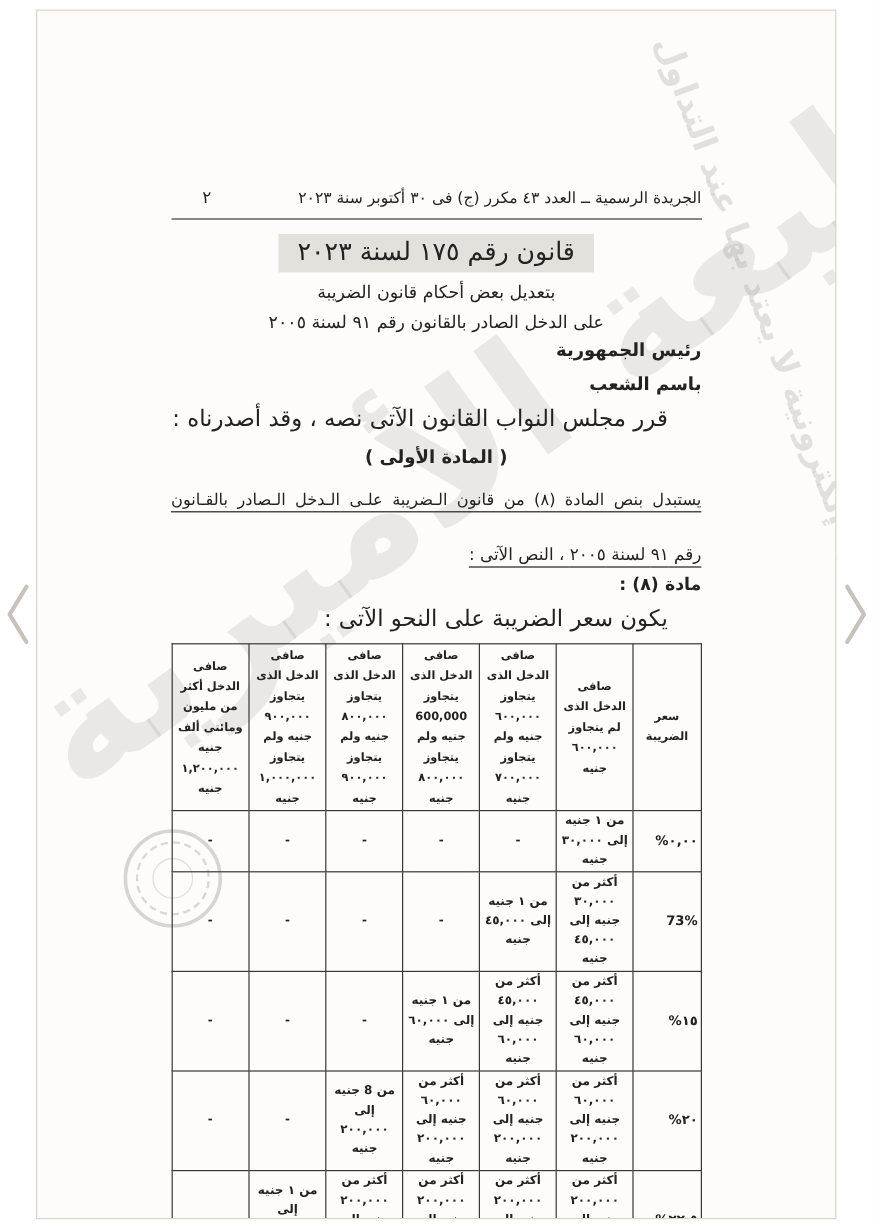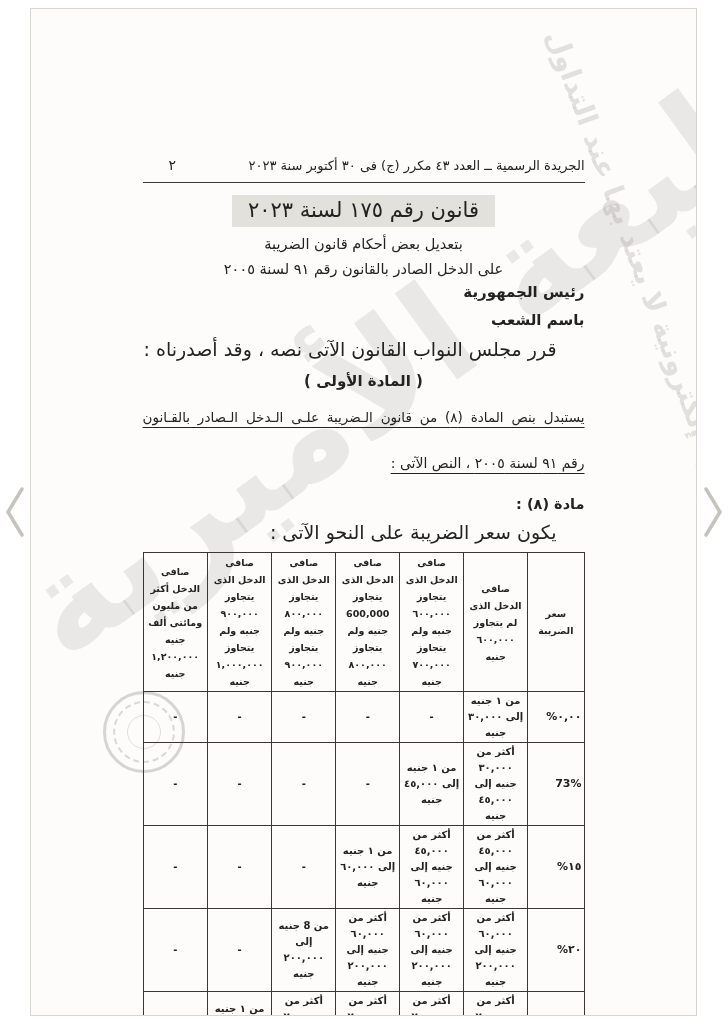--- a/index.html
+++ b/index.html
@@ -48,21 +48,21 @@
   .hl{display:inline-block;background:#e3e1dc;padding:3px 16px 5px;font-size:21px;font-weight:normal;text-align:center;}
   .sub{text-align:center;font-weight:normal;font-size:14.5px;margin-top:9px;}
   .bold-right{font-weight:bold;font-size:15px;text-align:right;margin-top:10px;}
   .bold-right.tight{margin-top:6px;}
   .para{font-size:19px;margin-top:9px;text-align:right;}
   .indent{padding-right:28px;}
   .center-bold{text-align:center;font-weight:bold;font-size:15px;margin-top:12px;}
   .uline{text-decoration:underline;text-underline-offset:5px;text-decoration-thickness:1px;}
   .just{margin-top:12px;font-size:13.5px;line-height:30px;text-align:justify;text-align-last:justify;}
   .rline{font-size:14px;line-height:30px;text-align:right;margin-top:16px;}
-  .madda{font-weight:bold;font-size:14.5px;margin-top:18px;}
+  .madda{font-weight:bold;font-size:14.5px;margin-top:2px;}
   
   table.tax{
     width:100%;margin-top:9px;border-collapse:collapse;table-layout:fixed;
     background:transparent;
   }
   table.tax th,table.tax td{
     border:1.5px solid #3a3734;text-align:center;vertical-align:middle;
     font-weight:bold;padding:1px 2px;
   }
   table.tax th{font-size:9.5px;line-height:17px;}

